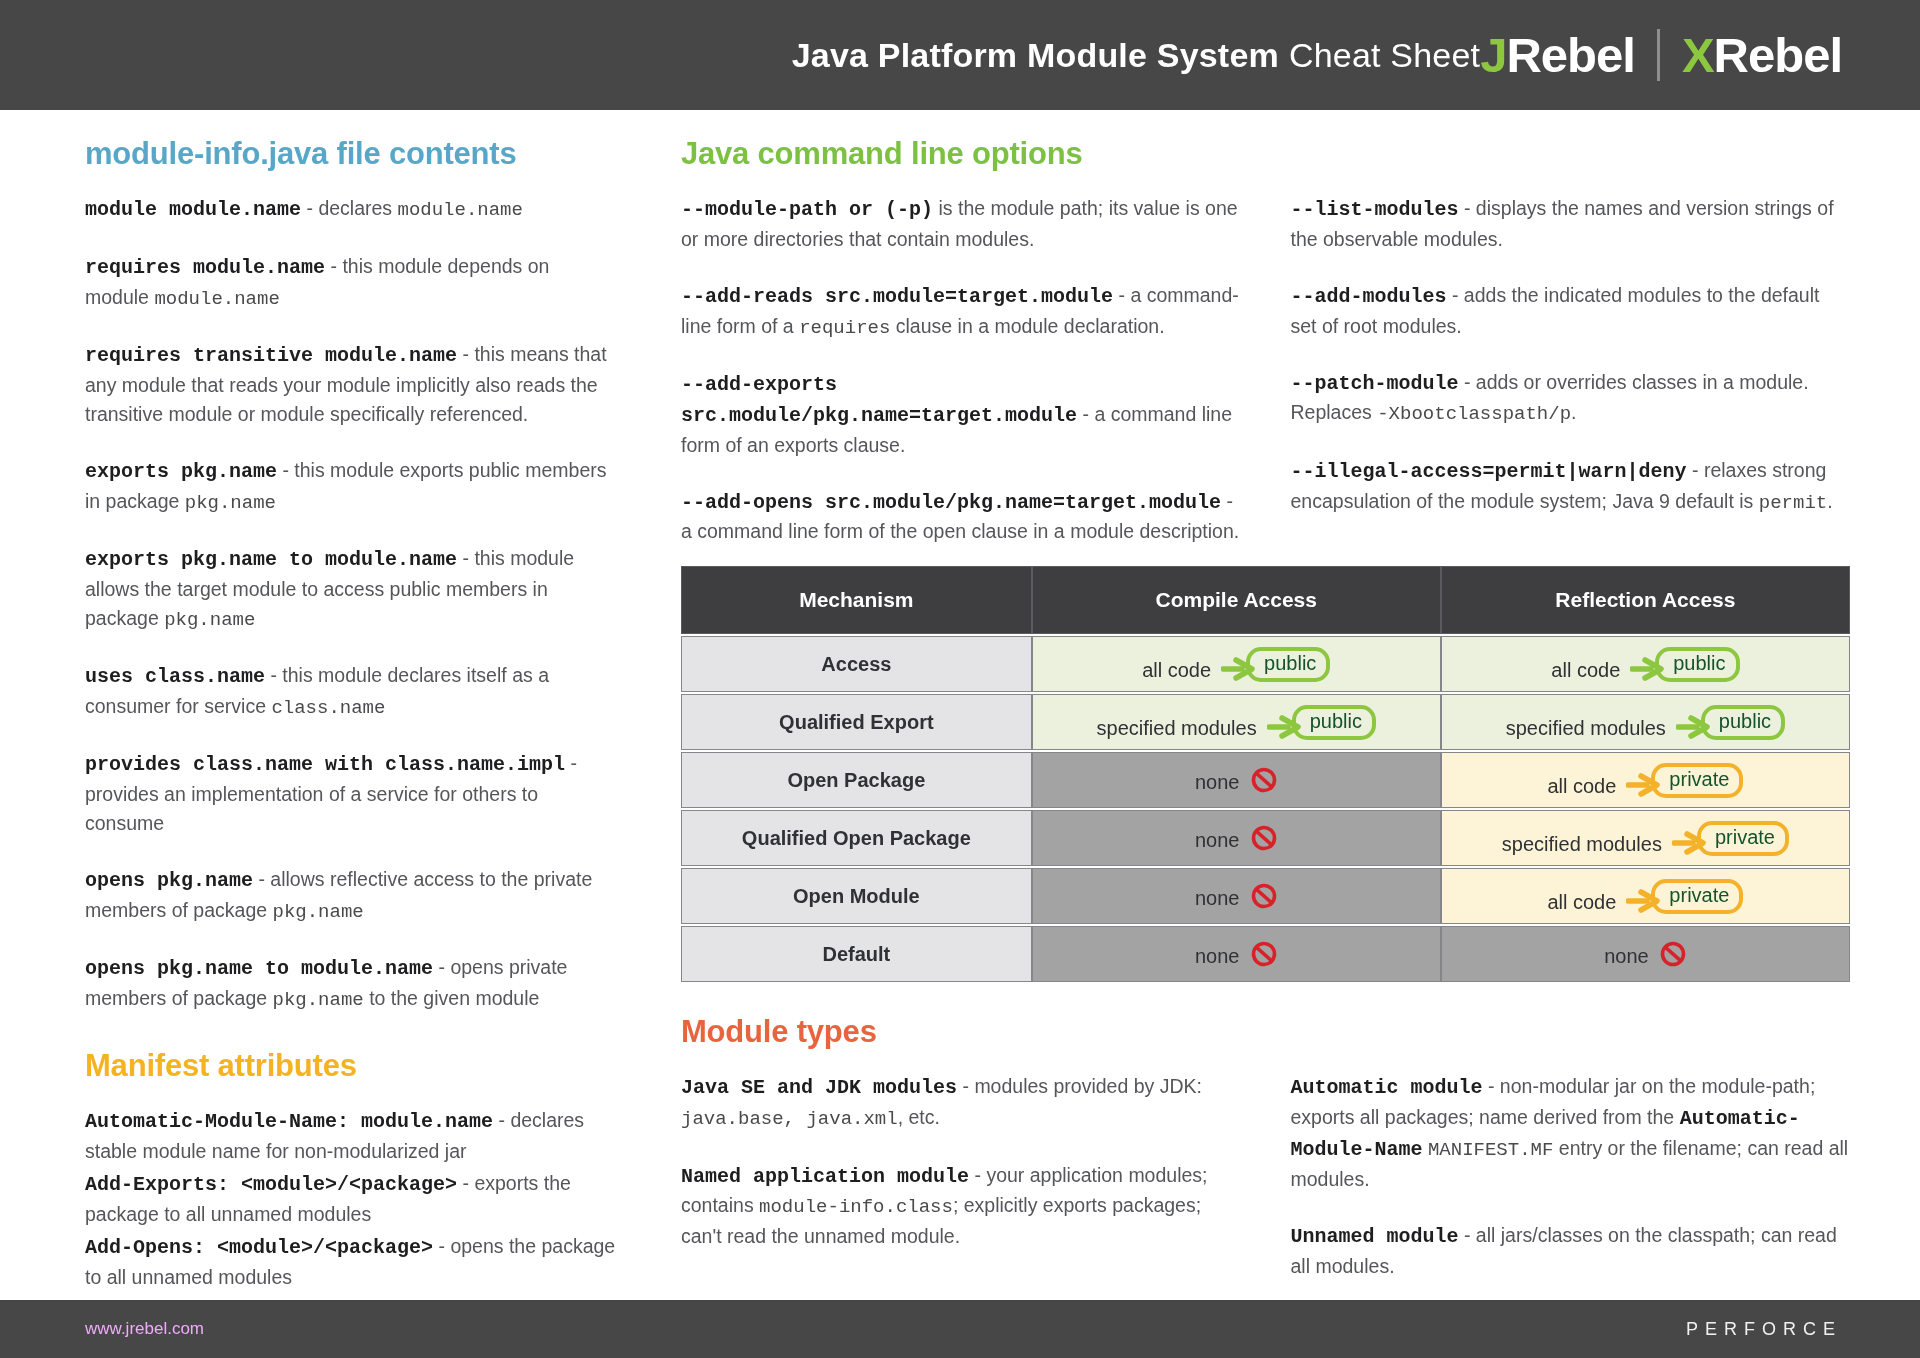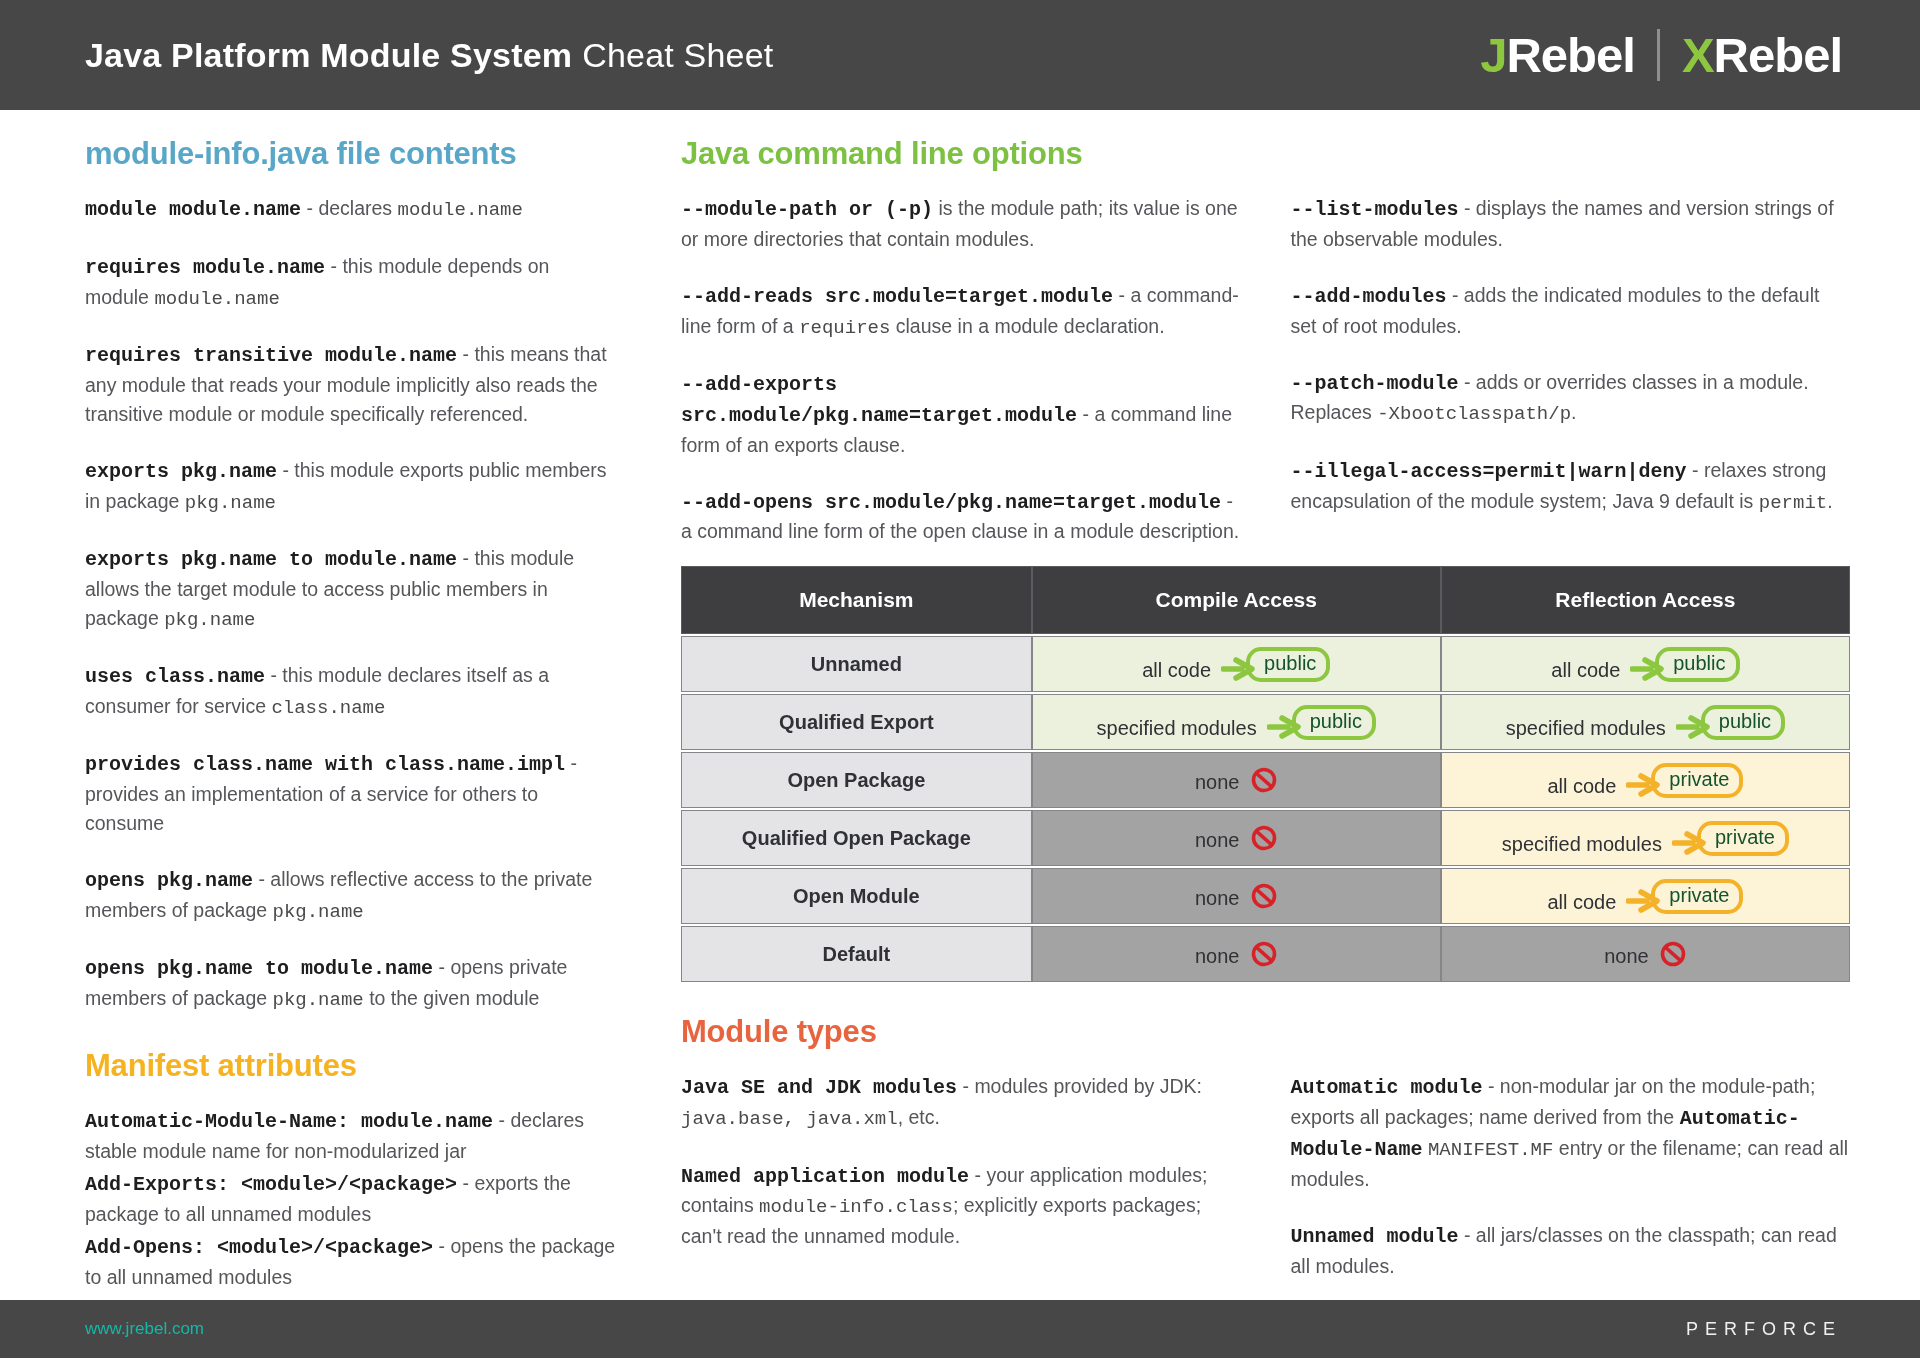--- a/index.html
+++ b/index.html
@@ -7,38 +7,38 @@
   body {
     width: 1920px; height: 1358px; overflow: hidden;
     background: #ffffff;
     font-family: "Liberation Sans", sans-serif;
     display: flex; flex-direction: column;
   }
 
   
   .page-header {
     background: #474747; height: 110px; flex: 0 0 110px;
-    display: flex; align-items: center; justify-content: space-between;
+    display: flex; align-items: center; justify-content: flex-end;
     padding: 0 78px 0 85px;
   }
   .page-title { color: #ffffff; font-size: 34px; letter-spacing: 0.2px; }
   .page-title .t-bold { font-weight: 700; }
   .page-title .t-light { font-weight: 400; margin-left: 10px; }
   .logo-group { display: flex; align-items: center; gap: 22px; }
   .logo { font-size: 49px; font-weight: 700; letter-spacing: -1px; }
   .logo .green { color: #8dc63f; }
   .logo .white { color: #ffffff; }
   .logo-divider { width: 3px; height: 52px; background: #8f8f8f; }
 
   .page-footer {
     background: #474747; height: 58px; flex: 0 0 58px;
     display: flex; align-items: center; justify-content: space-between;
     padding: 0 78px 0 85px;
   }
-  .footer-url { color: #14b8a6; font-size: 17px; text-decoration: none; }
+  .footer-url { color: #f0abfc; font-size: 17px; text-decoration: none; }
   .footer-brand { color: #f1f1f1; font-size: 18px; letter-spacing: 7px; font-weight: 400; }
 
   
   .content {
     flex: 1 1 auto; display: flex; gap: 64px;
     padding: 26px 70px 0 85px; overflow: hidden;
   }
   .col-left { width: 532px; flex: 0 0 532px; }
   .col-main { flex: 1 1 auto; min-width: 0; }
 
@@ -156,21 +156,21 @@
         </colgroup>
       <thead>
         <tr>
           <th>Mechanism</th>
           <th>Compile Access</th>
           <th>Reflection Access</th>
         </tr>
       </thead>
       <tbody id="access-table-body">
           <tr>
-            <td class="mech">Unnamed</td>
+            <td class="mech">Access</td>
             <td class="bg-green">
               <div class="cell-flex">
                 <span>all code</span>
                 <svg width="40" height="26" viewBox="0 0 40 26" class="arrow-svg into-pill">
                   <line x1="2" y1="13" x2="21" y2="13" stroke="#8dc63f" stroke-width="5.5" stroke-linecap="round"></line>
                   <polyline points="15,4 31,13 15,22" fill="none" stroke="#8dc63f" stroke-width="5.5" stroke-linecap="round" stroke-linejoin="round"></polyline>
                 </svg>
                 <span class="pill pill-green">public</span>
               </div>
             </td>

